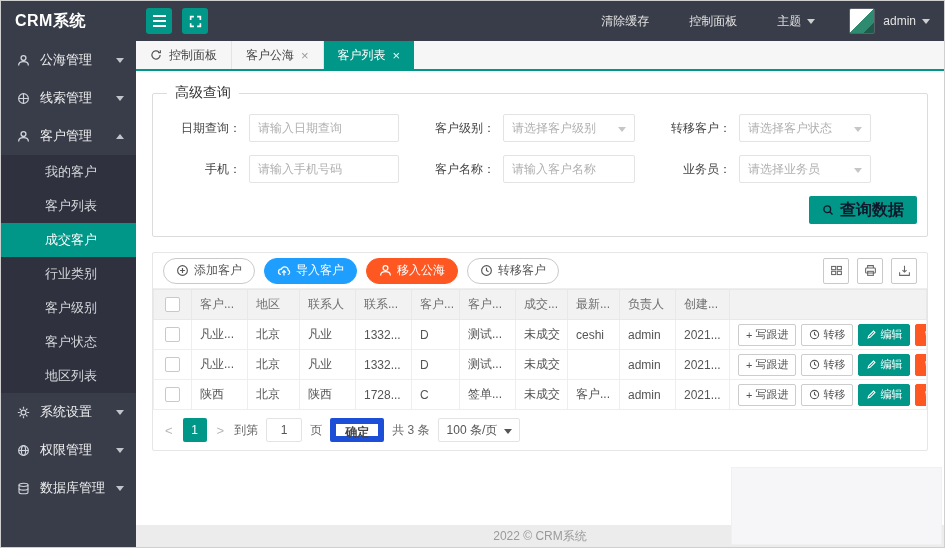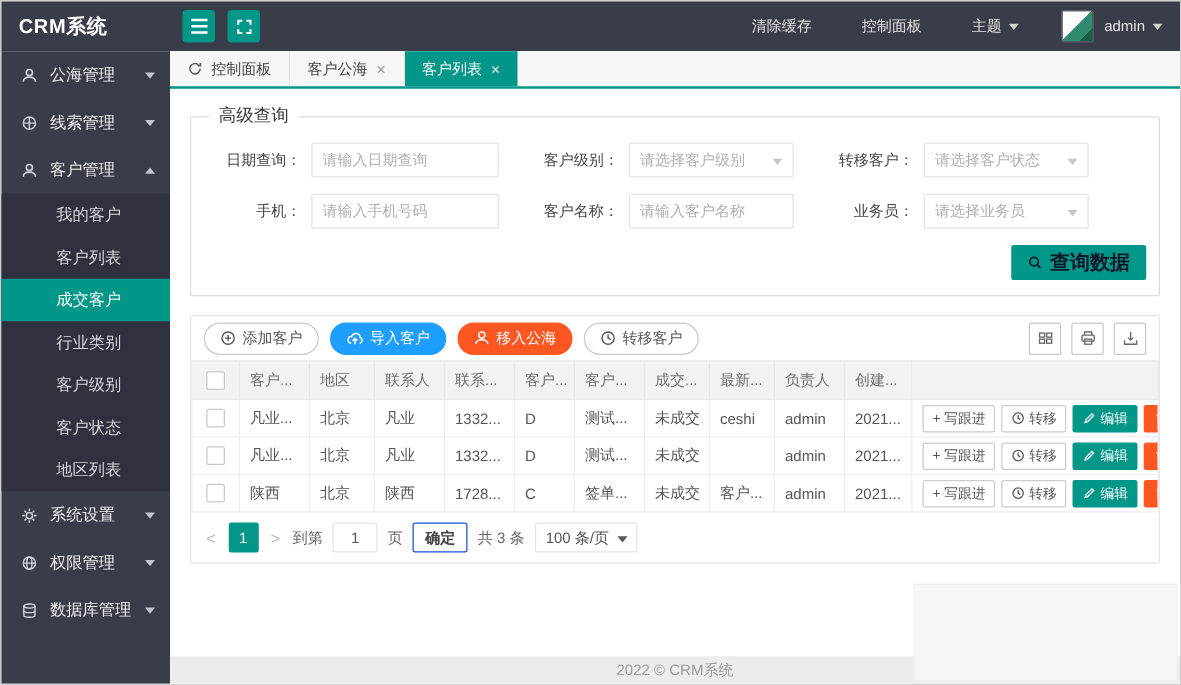--- a/index.html
+++ b/index.html
@@ -69,21 +69,21 @@
   .cb { width:15px; height:15px; border:1px solid #c9c9c9; border-radius:2px; background:#fff; display:inline-block; vertical-align:middle; cursor:pointer; }
   .acts { display:flex; gap:5px; align-items:center; }
   .mini { height:22px; padding:0 7px; font-size:11px; border-radius:2px; border:1px solid #ccc; background:#fff; color:#555; display:inline-flex; align-items:center; gap:3px; cursor:pointer; font-family:inherit; }
   .mini.teal { background:#009688; border-color:#009688; color:#fff; }
   .mini.orange { background:#FF5722; border-color:#FF5722; color:#fff; }
 
   .pager { display:flex; align-items:center; gap:8px; padding:8px 10px; font-size:12px; color:#666; }
   .pg-arrow { color:#b8b8b8; font-size:13px; cursor:pointer; padding:0 2px; }
   .pg-cur { width:24px; height:24px; background:#009688; color:#fff; border-radius:2px; display:flex; align-items:center; justify-content:center; cursor:pointer; }
   .pg-goto { width:36px; height:24px; border:1px solid #e3e3e3; border-radius:2px; text-align:center; font-size:12px; color:#555; outline:none; font-family:inherit; }
-  .pg-confirm { height:24px; padding:0 9px; border:1px solid #1d4ed8; background:#fff; border-radius:2px; color:#444; font-weight:bold; font-size:12px; cursor:pointer; font-family:inherit; }
+  .pg-confirm { height:24px; padding:0 9px; border:6px solid #1d4ed8; background:#fff; border-radius:2px; color:#444; font-weight:bold; font-size:12px; cursor:pointer; font-family:inherit; }
   .pg-size { height:24px; border:1px solid #e3e3e3; border-radius:2px; padding:0 22px 0 8px; display:flex; align-items:center; color:#555; position:relative; cursor:pointer; }
   .pg-size .sel-caret { position:absolute; right:7px; top:10px; width:0; height:0; border-left:4px solid transparent; border-right:4px solid transparent; border-top:5px solid #555; }
 
   .footer { height:22px; background:#ececec; color:#9a9a9a; display:flex; align-items:center; justify-content:center; font-size:12px; flex-shrink:0; }
 
   .overlay-panel { position:absolute; right:2px; bottom:2px; width:211px; height:78px; background:#f6f6f8; border:1px solid #f0f0f2; z-index:5; }
 
   svg.ic { display:block; }
 </style>
 </head>

